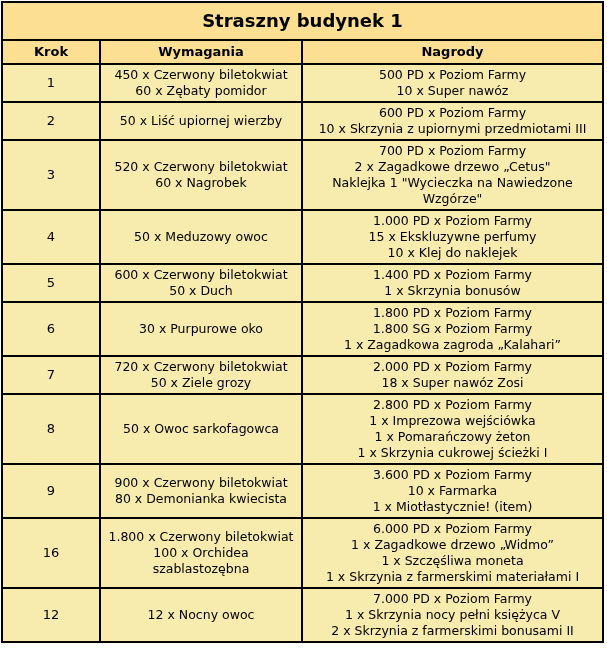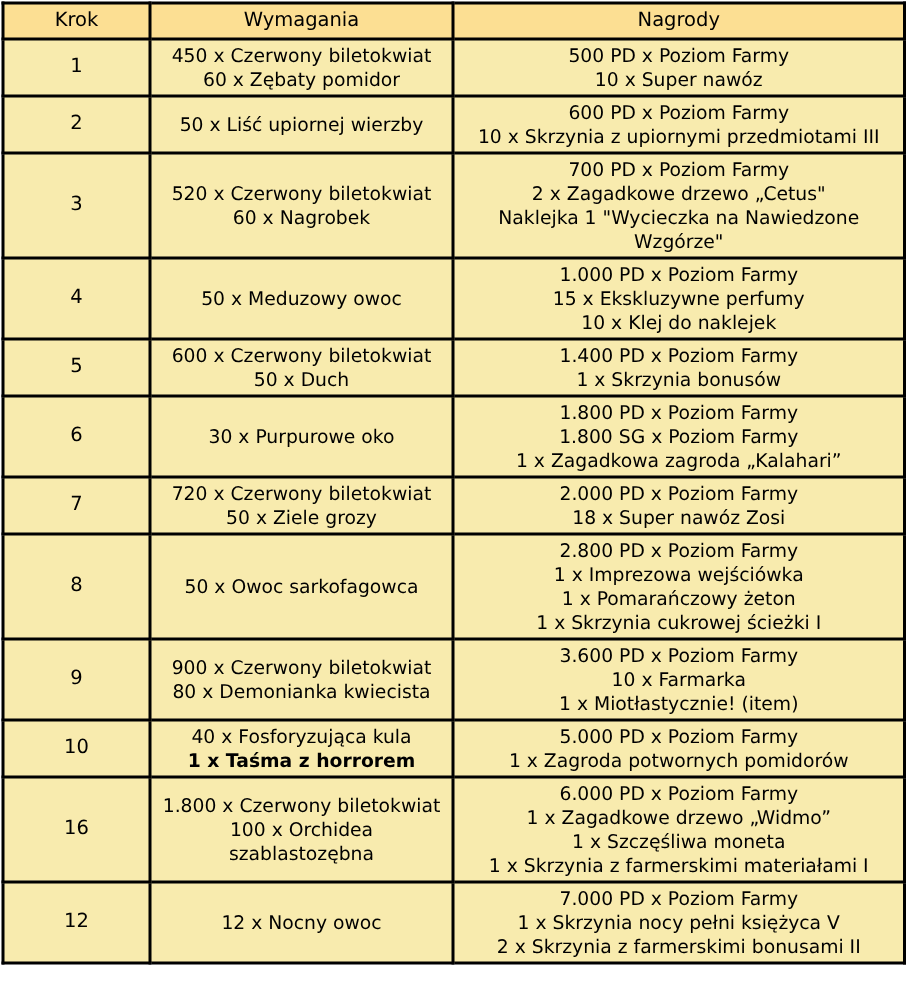--- a/index.html
+++ b/index.html
@@ -40,21 +40,21 @@
   }
   .title-row th{
     background:var(--title-bg);
     font-size:18px;
     font-weight:bold;
     padding:8px 4px;
     line-height:20px;
   }
   .head-row th{
     background:var(--title-bg);
-    font-weight:normal;
+    font-weight:bold;
     font-size:13px;
     padding:3px 13px;
   }
   td.step{
     font-size:13px;
   }
   .bold{
     font-weight:bold;
   }
 </style>
@@ -62,20 +62,23 @@
 <body>
 
 <div class="page">
   <table>
     <colgroup>
       <col class="c-step">
       <col class="c-req">
       <col class="c-rew">
     </colgroup>
     <thead>
+      <tr class="title-row">
+        <th colspan="3">Straszny budynek 1</th>
+      </tr>
       <tr class="head-row">
         <th>Krok</th>
         <th>Wymagania</th>
         <th>Nagrody</th>
       </tr>
     </thead>
     <tbody id="rows">
         <tr>
           <td class="step">1</td>
           <td>
@@ -171,31 +174,20 @@
             <div>900 x Czerwony biletokwiat</div>
             <div>80 x Demonianka kwiecista</div>
           </td>
           <td>
             <div>3.600 PD x Poziom Farmy</div>
             <div>10 x Farmarka</div>
             <div>1 x Miotłastycznie! (item)</div>
           </td>
         </tr>
         <tr>
-          <td class="step">10</td>
-          <td>
-            <div>40 x Fosforyzująca kula</div>
-            <div class="bold">1 x Taśma z horrorem</div>
-          </td>
-          <td>
-            <div>5.000 PD x Poziom Farmy</div>
-            <div>1 x Zagroda potwornych pomidorów</div>
-          </td>
-        </tr>
-        <tr>
           <td class="step">16</td>
           <td>
             <div>1.800 x Czerwony biletokwiat</div>
             <div>100 x Orchidea szablastozębna</div>
           </td>
           <td>
             <div>6.000 PD x Poziom Farmy</div>
             <div>1 x Zagadkowe drzewo „Widmo”</div>
             <div>1 x Szczęśliwa moneta</div>
             <div>1 x Skrzynia z farmerskimi materiałami I</div>

